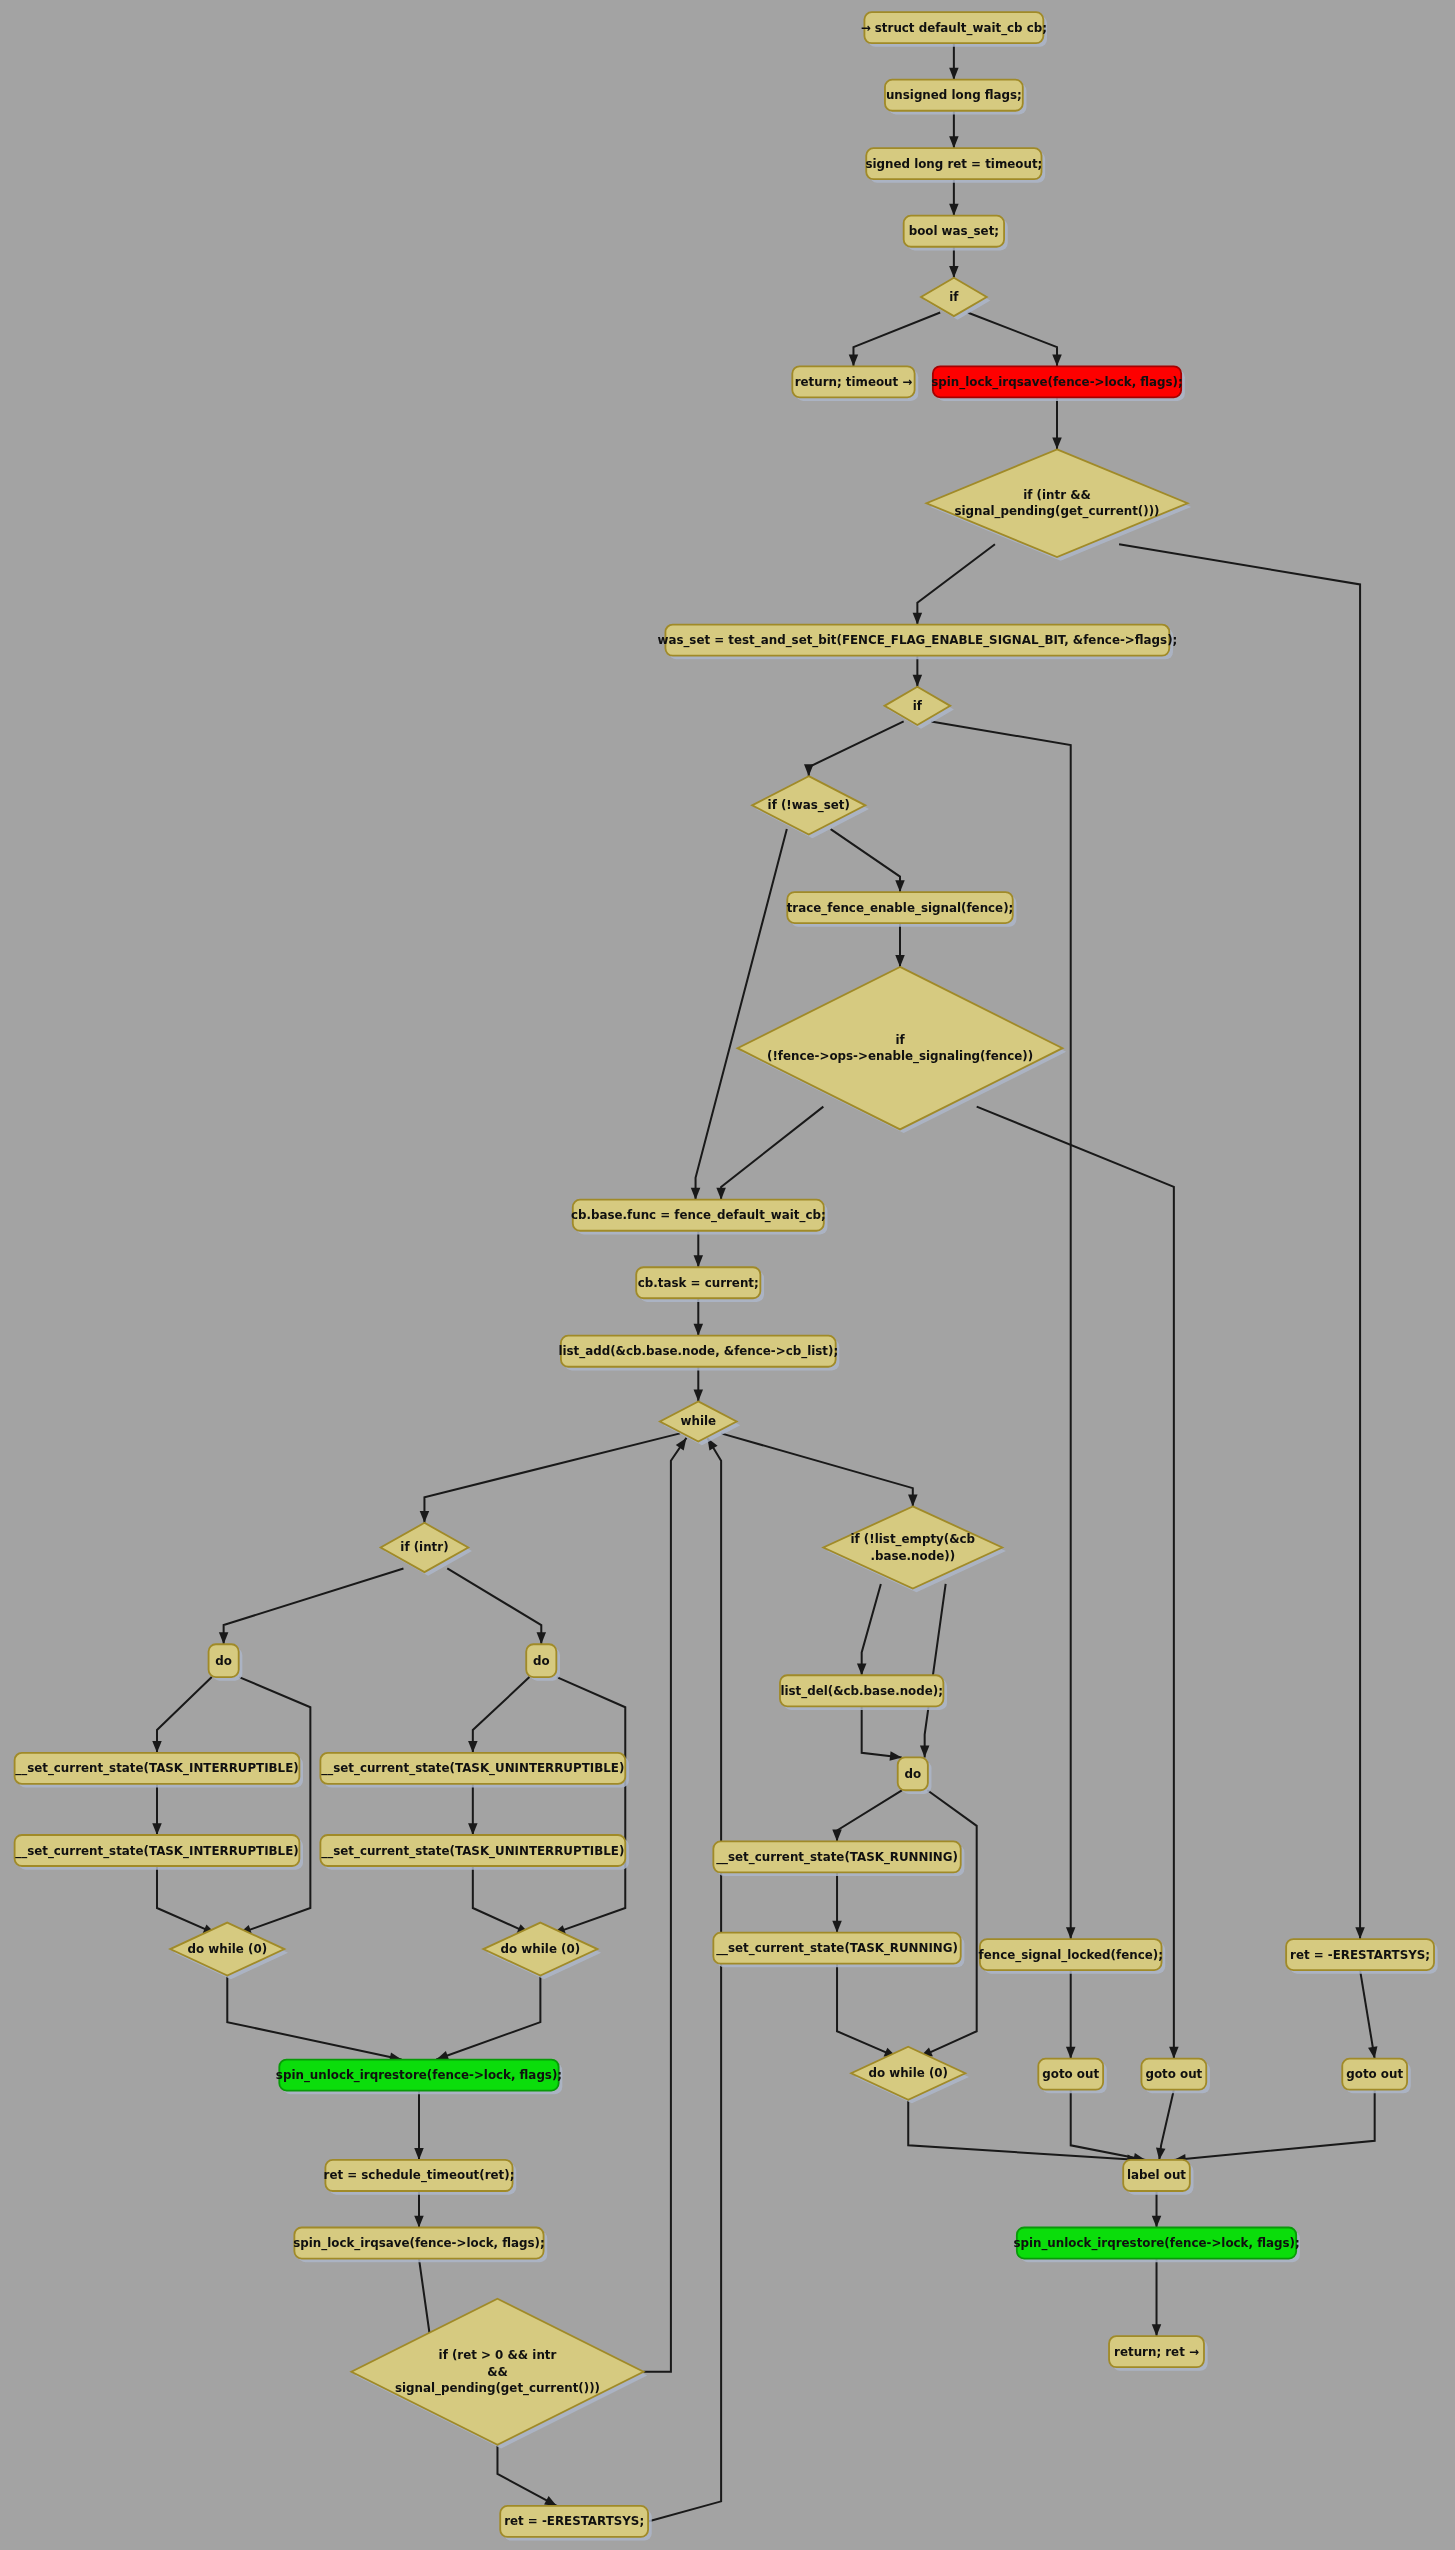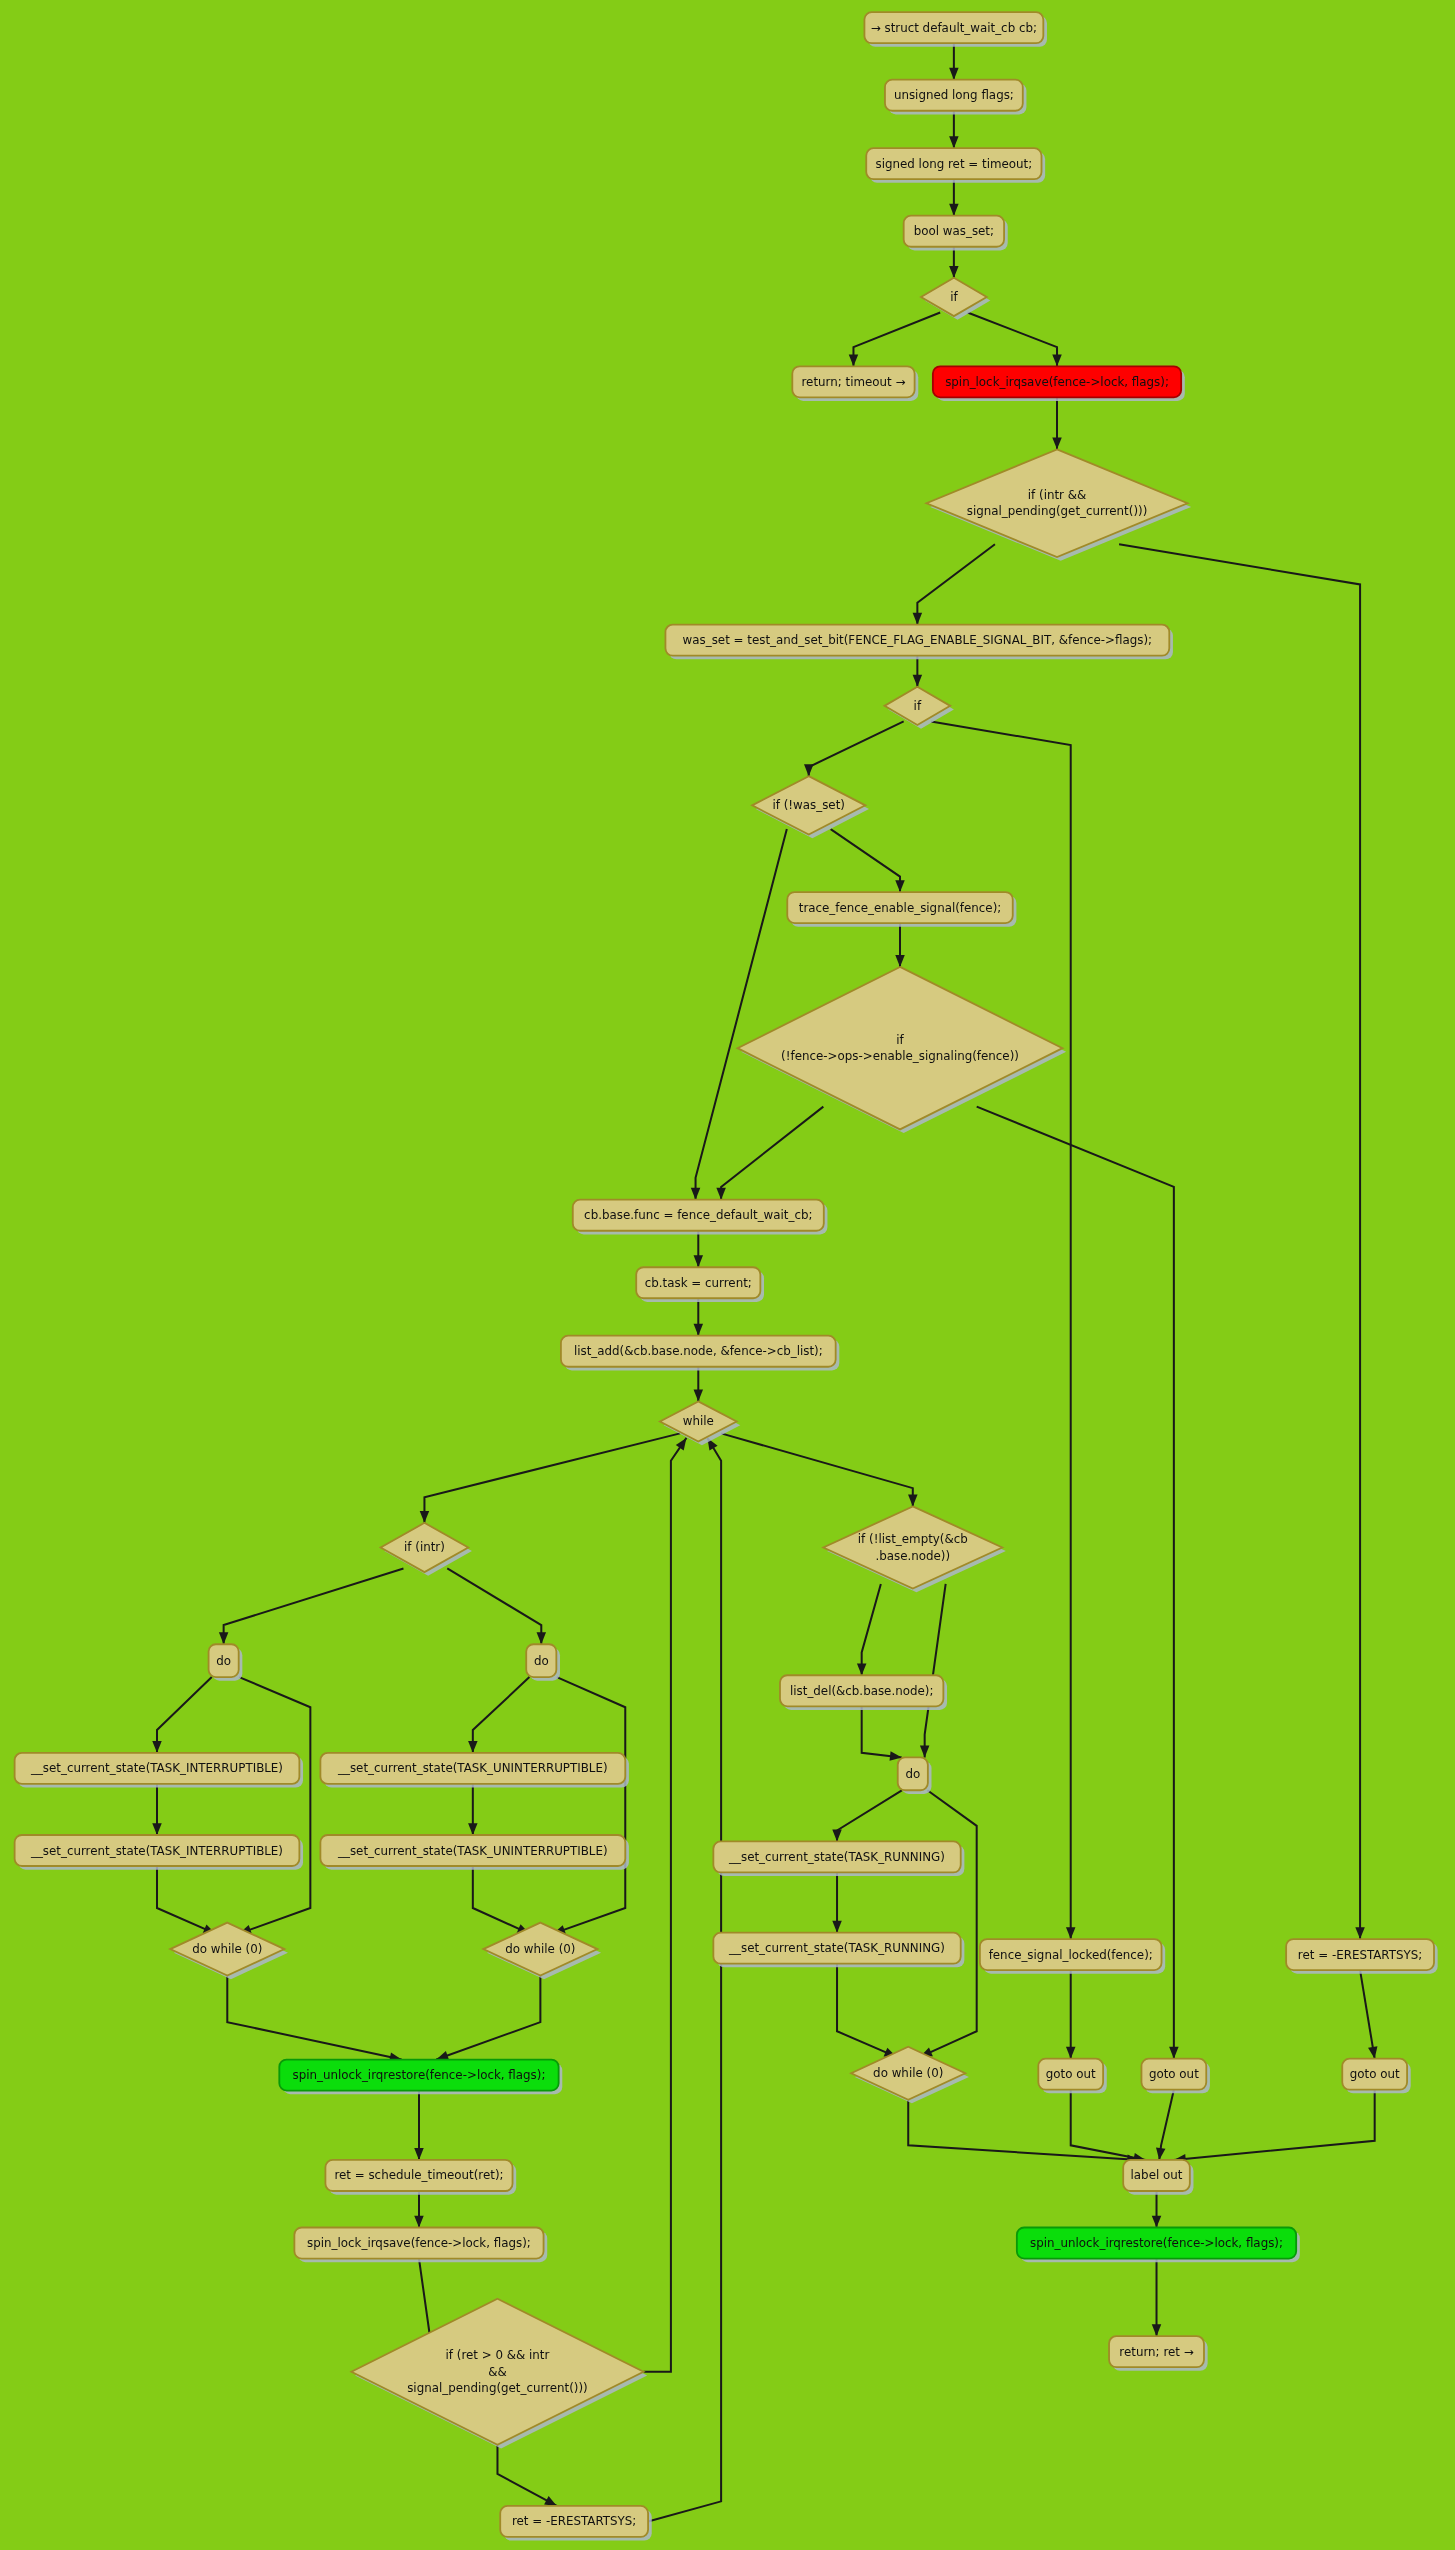--- a/index.html
+++ b/index.html
@@ -7,22 +7,23 @@
     padding: 0;
     background: #ffffff;
   }
   body {
     font-family: "DejaVu Sans", sans-serif;
   }
   #chart-root {
     position: relative;
     width: 1455px;
     height: 2550px;
-    background: #84cc16;
+    background: #a3a3a3;
     overflow: hidden;
+    font-weight: bold;
   }
   svg.flow {
     position: absolute;
     left: 0;
     top: 0;
     width: 1455px;
     height: 2550px;
   }
   .edge {
     fill: none;

